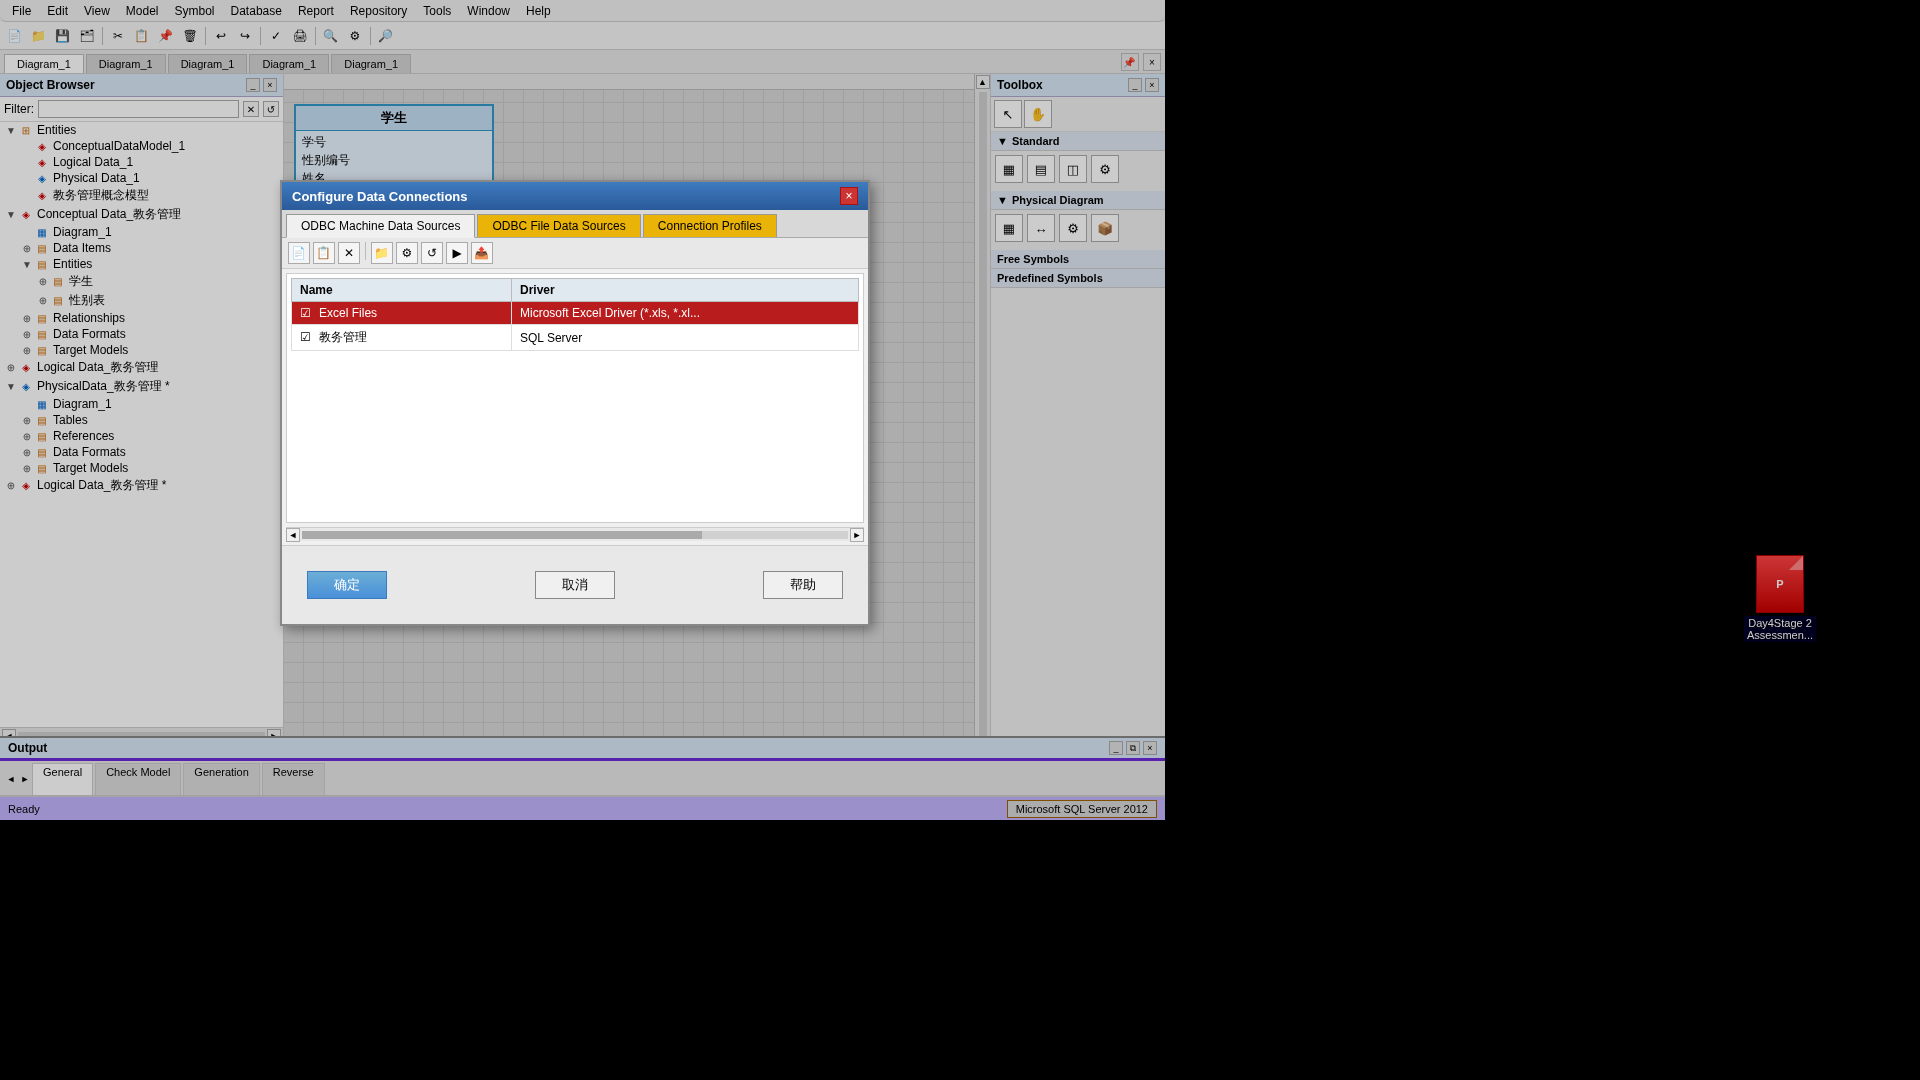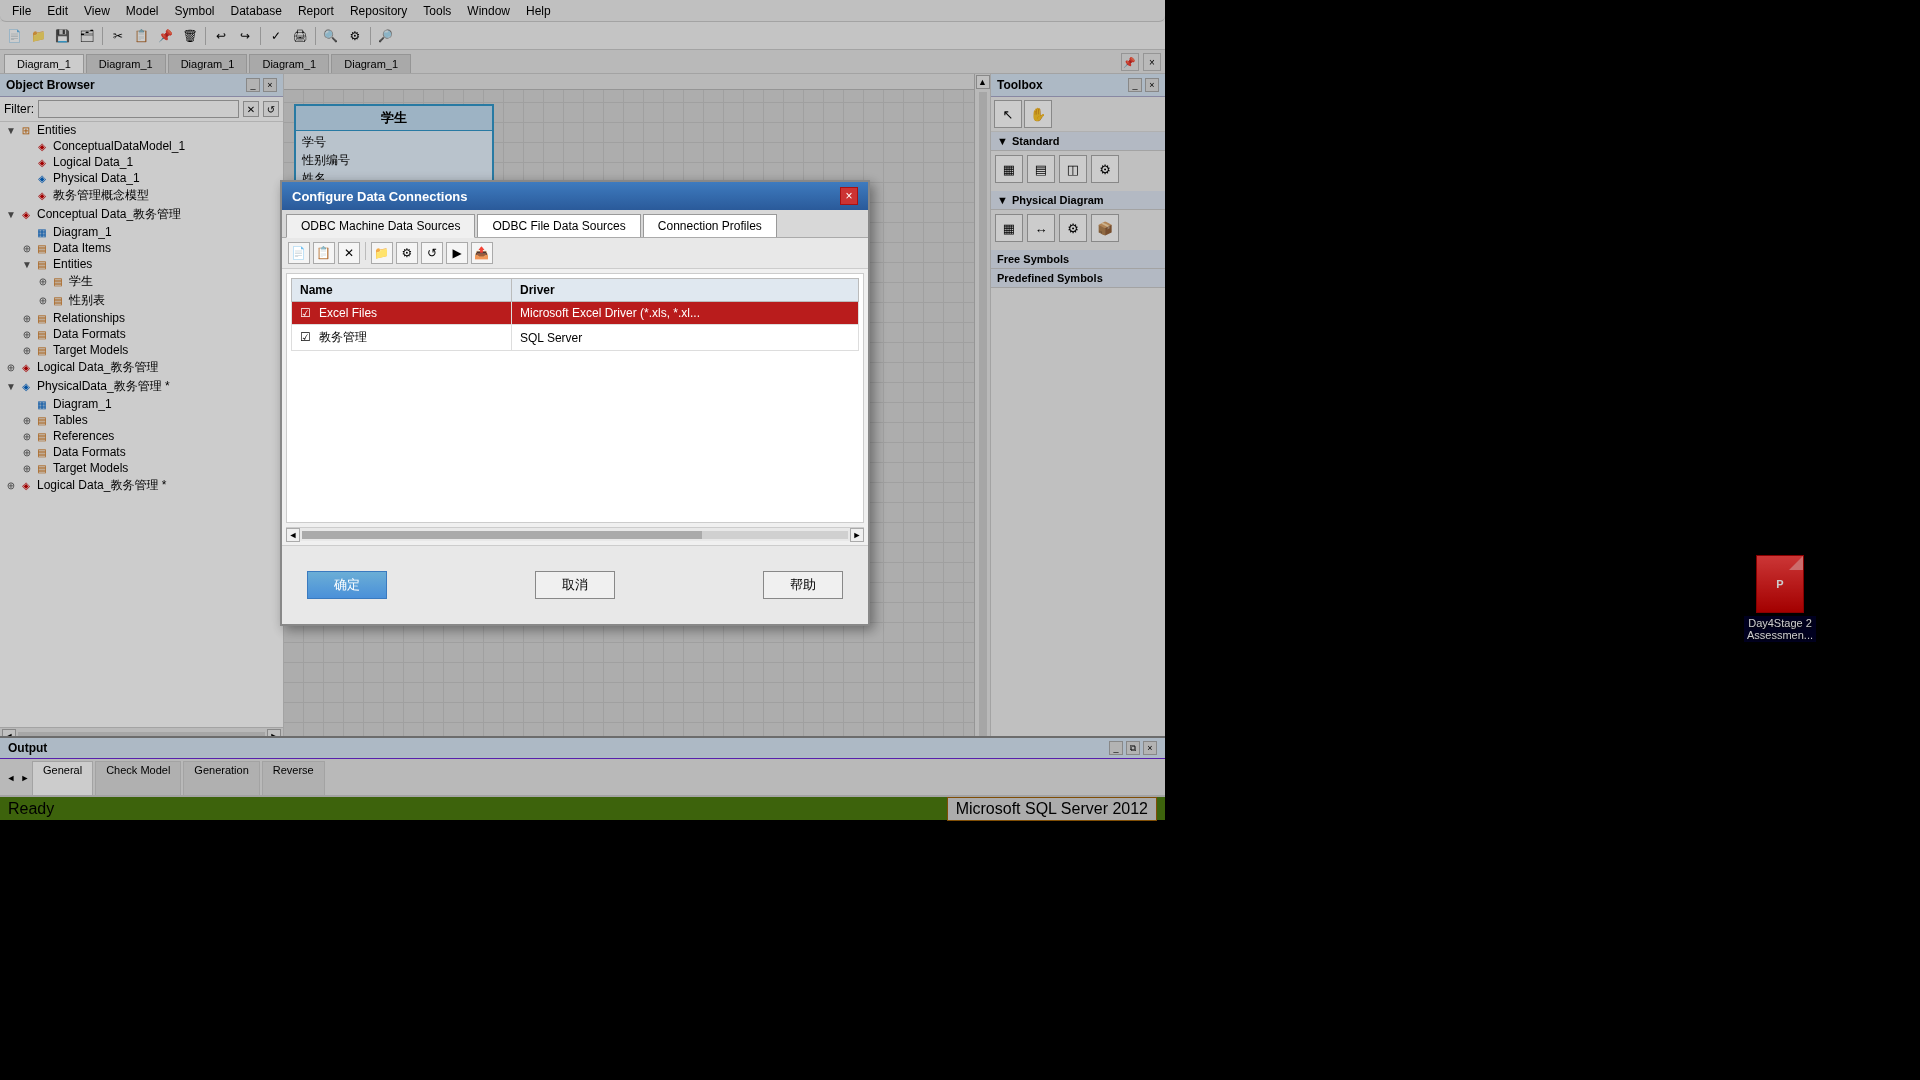--- a/index.html
+++ b/index.html
@@ -262,26 +262,26 @@
       cursor: pointer;
       display: flex; align-items: center; justify-content: center;
       font-size: 13px;
     }
 
     
     .status-bar {
       position: absolute;
       bottom: 0; left: 0; right: 0;
       height: 24px;
-      background: #4d7c0f;
+      background: #c4b5fd;
       border-top: 1px solid #ccc;
       display: flex;
       align-items: center;
       padding: 0 8px;
-      font-size: 16px;
+      font-size: 11px;
     }
     .status-right {
       margin-left: auto;
       background: #d8d8d8;
       padding: 2px 8px;
       border: 1px solid #a16207;
     }
 
     
     .output-panel {
@@ -292,21 +292,21 @@
       background: #f5f5f5;
       border-top: 2px solid #888;
       display: flex;
       flex-direction: column;
     }
     .output-header {
       background: #d9e8f7;
       padding: 3px 8px;
       font-weight: bold;
       font-size: 12px;
-      border-bottom: 1px solid #6d28d9;
+      border-bottom: 3px solid #6d28d9;
       display: flex; align-items: center; justify-content: space-between;
     }
     .output-tabs {
       display: flex;
       gap: 0;
       padding: 2px 4px 0;
       background: #e8e8e8;
       border-bottom: 1px solid #ccc;
       flex: 1;
     }
@@ -391,21 +391,21 @@
       font-size: 12px;
     }
     .modal-tabs {
       display: flex;
       background: #d8d8d8;
       border-bottom: 1px solid #aaa;
       padding: 4px 4px 0;
     }
     .modal-tab {
       padding: 4px 14px;
-      background: #ffffff;
+      background: #eab308;
       border: 1px solid #999;
       border-bottom: none;
       cursor: pointer;
       font-size: 12px;
       margin-right: 2px;
     }
     .modal-tab.active {
       background: #f0f0f0;
       border-bottom: 1px solid #f0f0f0;
       margin-bottom: -1px;

